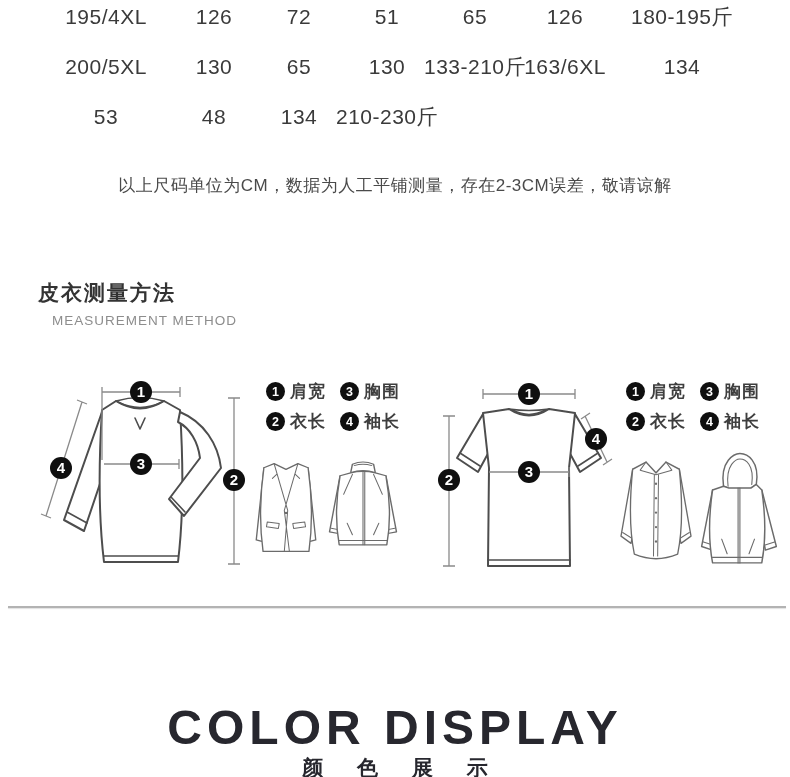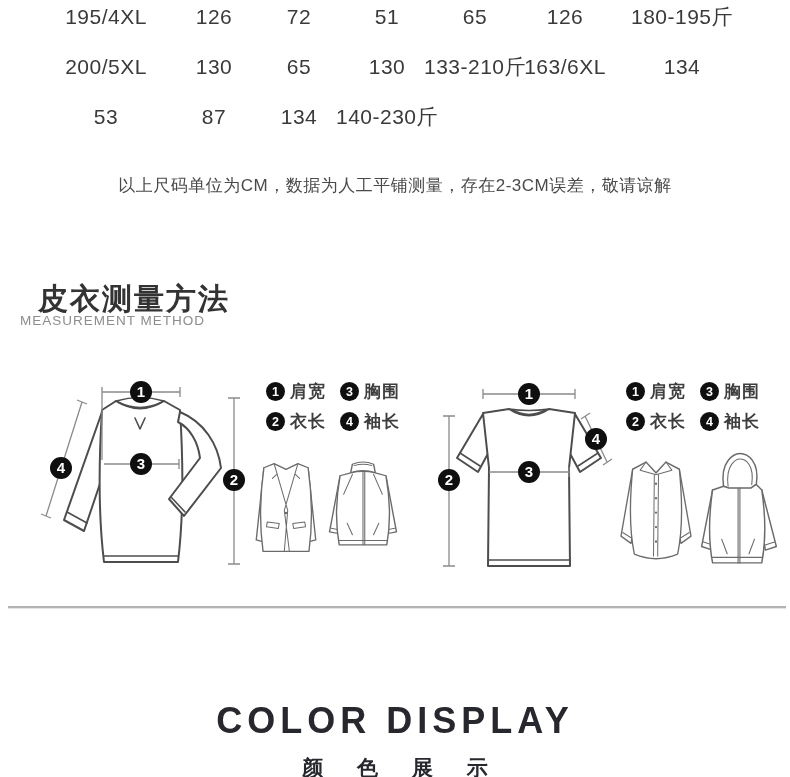--- a/index.html
+++ b/index.html
@@ -26,24 +26,24 @@
 
   
   .size-note {
     position:absolute; top:174px; left:0; width:100%;
     text-align:center; font-size:17px; color:#4a4a4a; letter-spacing:0.5px;
   }
 
   
   .ms-title-cn {
     position:absolute; left:38px; top:279px;
-    font-size:30px; font-weight:bold; color:#333; letter-spacing:2px;
+    font-size:21px; font-weight:bold; color:#333; letter-spacing:2px;
   }
   .ms-title-en {
-    position:absolute; left:20px; top:313px;
+    position:absolute; left:52px; top:313px;
     font-size:13.5px; color:#8d8d8d; letter-spacing:1px;
   }
 
   
   .diagram { position:absolute; }
   svg { display:block; overflow:visible; }
   .garment { fill:#ffffff; stroke:#4d4d4d; stroke-width:2; stroke-linejoin:round; stroke-linecap:round; }
   .garment-thin { fill:none; stroke:#4d4d4d; stroke-width:1.6; stroke-linejoin:round; stroke-linecap:round; }
   .sketch { fill:#ffffff; stroke:#6b6b6b; stroke-width:1.6; stroke-linejoin:round; stroke-linecap:round; }
   .sketch-thin { fill:none; stroke:#6b6b6b; stroke-width:1.2; stroke-linejoin:round; stroke-linecap:round; }
@@ -68,21 +68,21 @@
 
   
   .divider {
     position:absolute; left:8px; top:606px; width:778px; height:2px;
     background:#b3b3b3; box-shadow:0 1px 1px rgba(0,0,0,0.12);
   }
 
   
   .color-title-en {
     position:absolute; top:700px; left:0; width:100%;
-    text-align:center; font-size:36px; font-weight:800;
+    text-align:center; font-size:48px; font-weight:800;
     color:#27272e; letter-spacing:5px; white-space:nowrap;
   }
   .color-title-cn {
     position:absolute; top:754px; left:0; width:100%;
     text-align:center; font-size:21px; font-weight:700;
     color:#27272e; letter-spacing:14px; text-indent:14px;
   }
 </style>
 </head>
 <body>
@@ -99,23 +99,23 @@
 
   <div class="size-cell">200/5XL</div>
   <div class="size-cell">130</div>
   <div class="size-cell">65</div>
   <div class="size-cell">130</div>
   <div class="size-cell">133-210斤</div>
 
   <div class="size-cell">163/6XL</div>
   <div class="size-cell">134</div>
   <div class="size-cell">53</div>
-  <div class="size-cell">87</div>
+  <div class="size-cell">48</div>
   <div class="size-cell">134</div>
-  <div class="size-cell">140-230斤</div>
+  <div class="size-cell">210-230斤</div>
 </div>
 
 <div class="size-note">以上尺码单位为CM，数据为人工平铺测量，存在2-3CM误差，敬请谅解</div>
 
 <div class="ms-title-cn">皮衣测量方法</div>
 <div class="ms-title-en">MEASUREMENT METHOD</div>
 
 <div class="diagram" style="left:38px; top:368px;">
   <svg width="212" height="224" viewBox="0 0 212 224">
 

